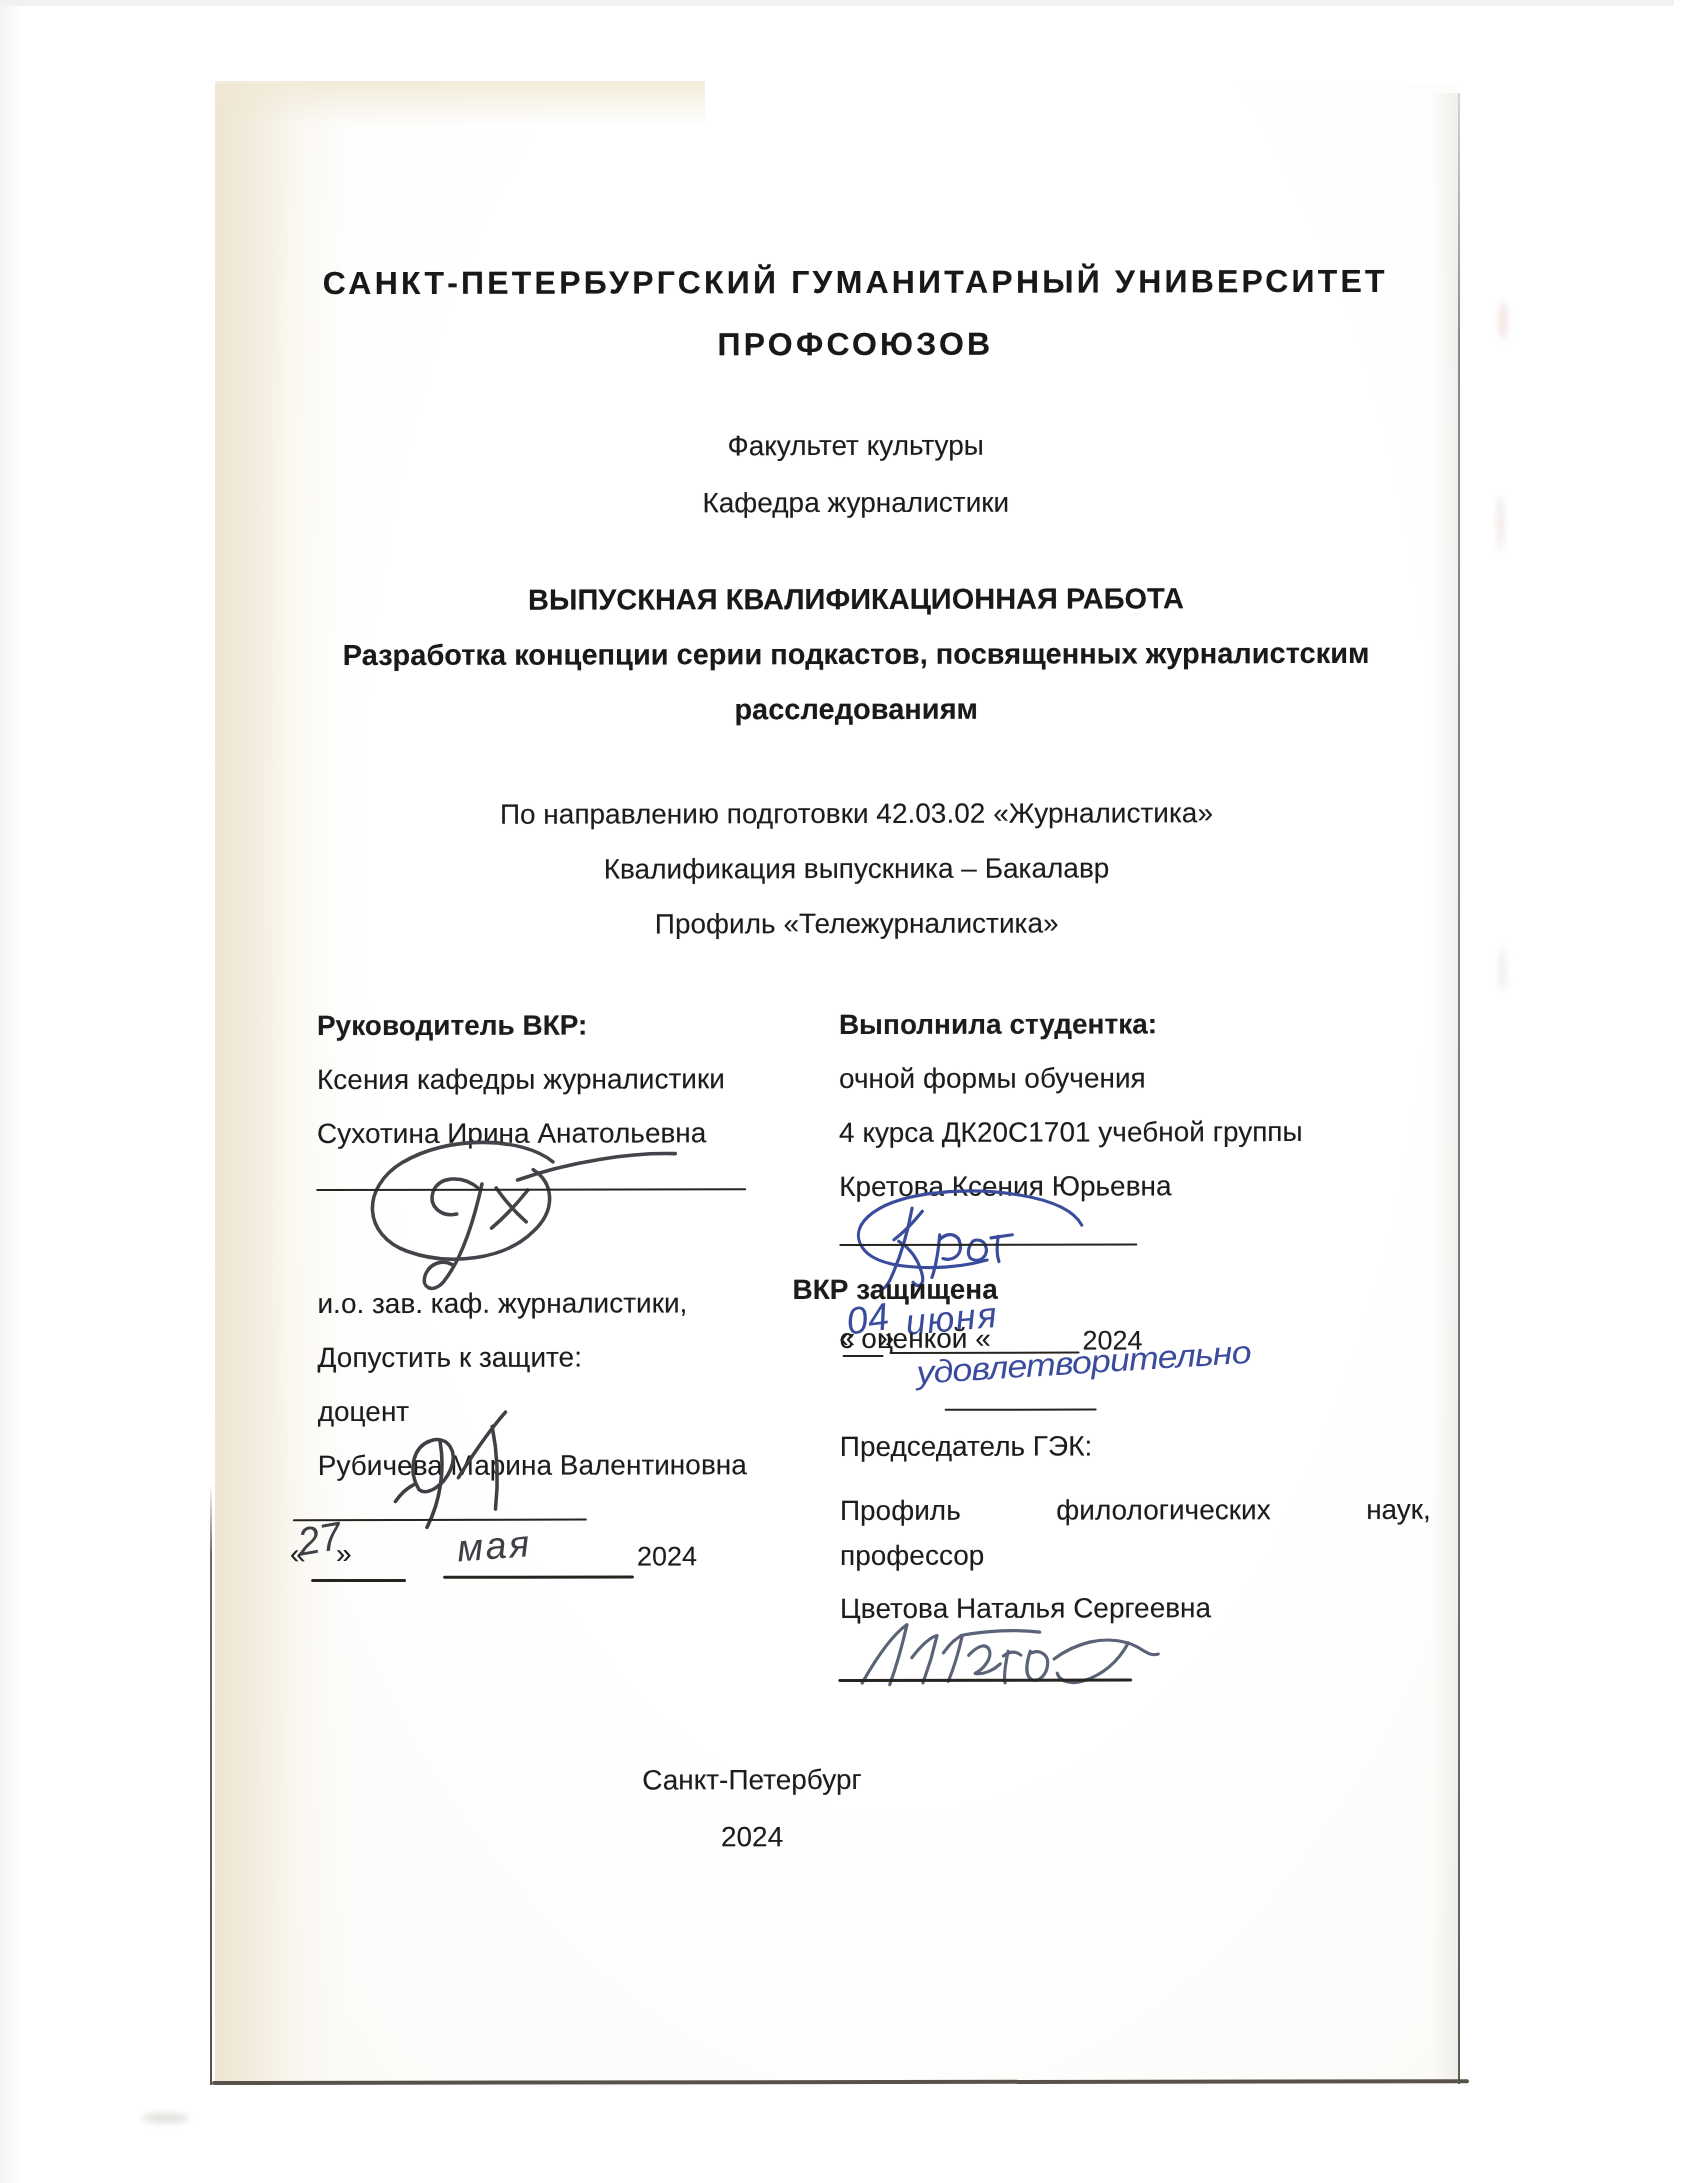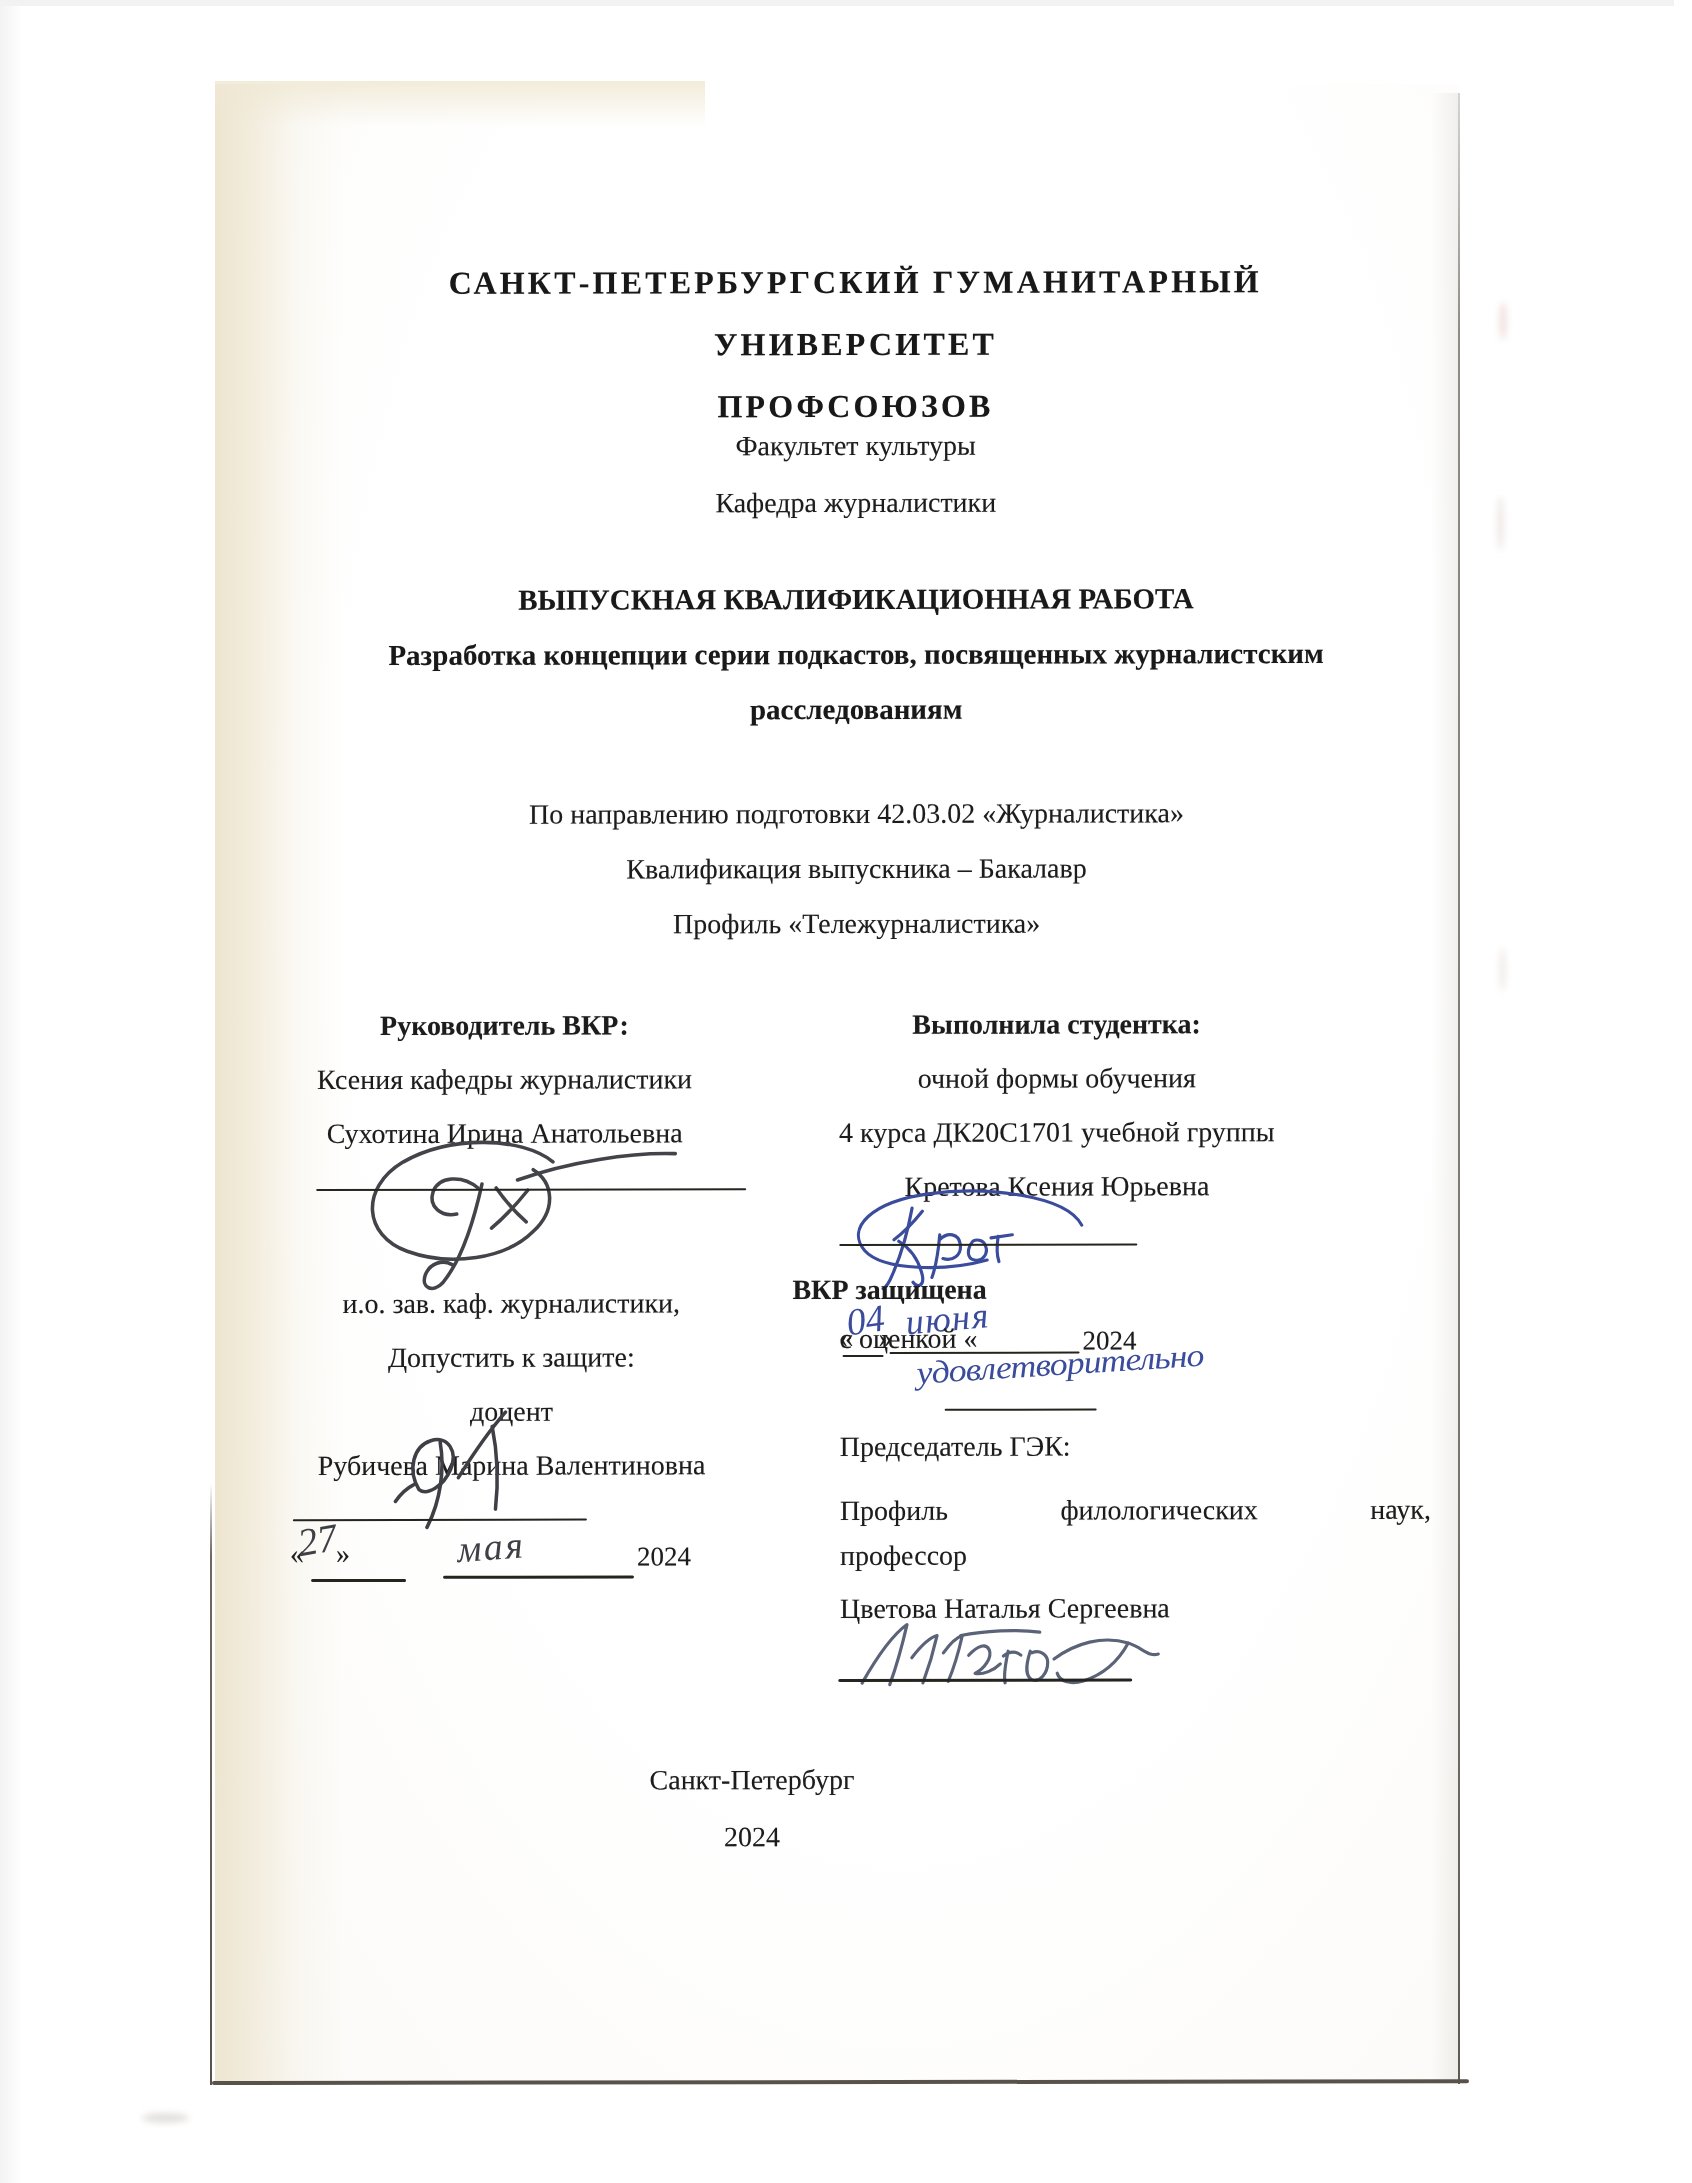--- a/index.html
+++ b/index.html
@@ -1,17 +1,17 @@
 <!DOCTYPE html>
 <html style="font-size:12.6px"><head>
 <meta charset="utf-8">
 <style>
   html,body{margin:0;padding:0;background:#ffffff;}
   .canvas{position:relative;width:1674px;height:2183px;background:#ffffff;overflow:hidden;
-          font-family:Liberation Serif, serif;color:#1c1c1c;}
+          font-family:Liberation Sans, sans-serif;color:#1c1c1c;}
   
   .bg-left-strip{position:absolute;left:0;top:0;width:22px;height:2183px;
     background:linear-gradient(to right,#f3f3f3,rgba(255,255,255,0));}
   .bg-top-strip{position:absolute;left:0;top:0;width:1693px;height:5.5px;background:#f2f2f2;}
   .page-cream-left{position:absolute;left:215px;top:84px;width:130px;height:1999px;
     background:linear-gradient(to right,rgba(236,227,202,0.95) 0%,rgba(240,233,214,0.8) 30%,rgba(247,243,231,0.45) 62%,rgba(255,255,255,0) 100%);}
   .page-top-fade{position:absolute;left:215px;top:81px;width:490px;height:46px;
     background:linear-gradient(to bottom,rgba(240,232,211,0.85),rgba(255,255,255,0));}
   .page-vignette{position:absolute;left:215px;top:84px;width:1244px;height:1999px;
     background:radial-gradient(ellipse at 55% 38%,rgba(255,255,255,0) 55%,rgba(238,233,221,0.25) 100%);}
@@ -24,21 +24,21 @@
   .edge-left-line{position:absolute;left:210px;top:1483px;width:2.4px;height:602px;
     background:linear-gradient(to bottom,rgba(110,106,98,0),#6e6a62 12%,#57534b);}
   .smudge{position:absolute;filter:blur(3.2px);border-radius:50%;}
   .sm1{left:1499px;top:302px;width:8px;height:38px;background:rgba(214,178,168,0.35);}
   .sm2{left:1497px;top:496px;width:7px;height:55px;background:rgba(205,182,172,0.30);}
   .sm3{left:1499px;top:948px;width:7px;height:43px;background:rgba(210,185,176,0.28);}
   .sm4{left:142px;top:2113px;width:47px;height:9.5px;background:rgba(175,170,160,0.35);}
 
   .content{position:absolute;left:0;top:0;width:1693px;height:2183px;transform:rotate(-0.12deg);}
   .t{position:absolute;font-size:28px;line-height:54px;white-space:nowrap;
-     text-shadow:0 0 0.8px rgba(30,30,30,0.35);text-align:center;}
+     text-shadow:0 0 0.8px rgba(30,30,30,0.35);}
   .ctr{text-align:center;white-space:normal;}
   .b{font-weight:bold;}
   .uni{left:308px;width:1098px;top:251px;font-size:32px;letter-spacing:3.2px;line-height:62px;font-weight:bold;color:#181818;}
   .fac{left:308px;width:1098px;top:417px;line-height:57px;}
   .wt{left:308px;width:1098px;top:572px;font-size:29px;line-height:55px;font-weight:bold;color:#191919;}
   .dir{left:308px;width:1098px;top:786px;line-height:55px;}
   .colL1{left:317px;top:998px;}
   .colR1{left:839px;top:998px;}
   .colL2{left:317px;top:1276px;}
   .line{position:absolute;background:#26241f;height:2.4px;border-radius:1.6px;}

